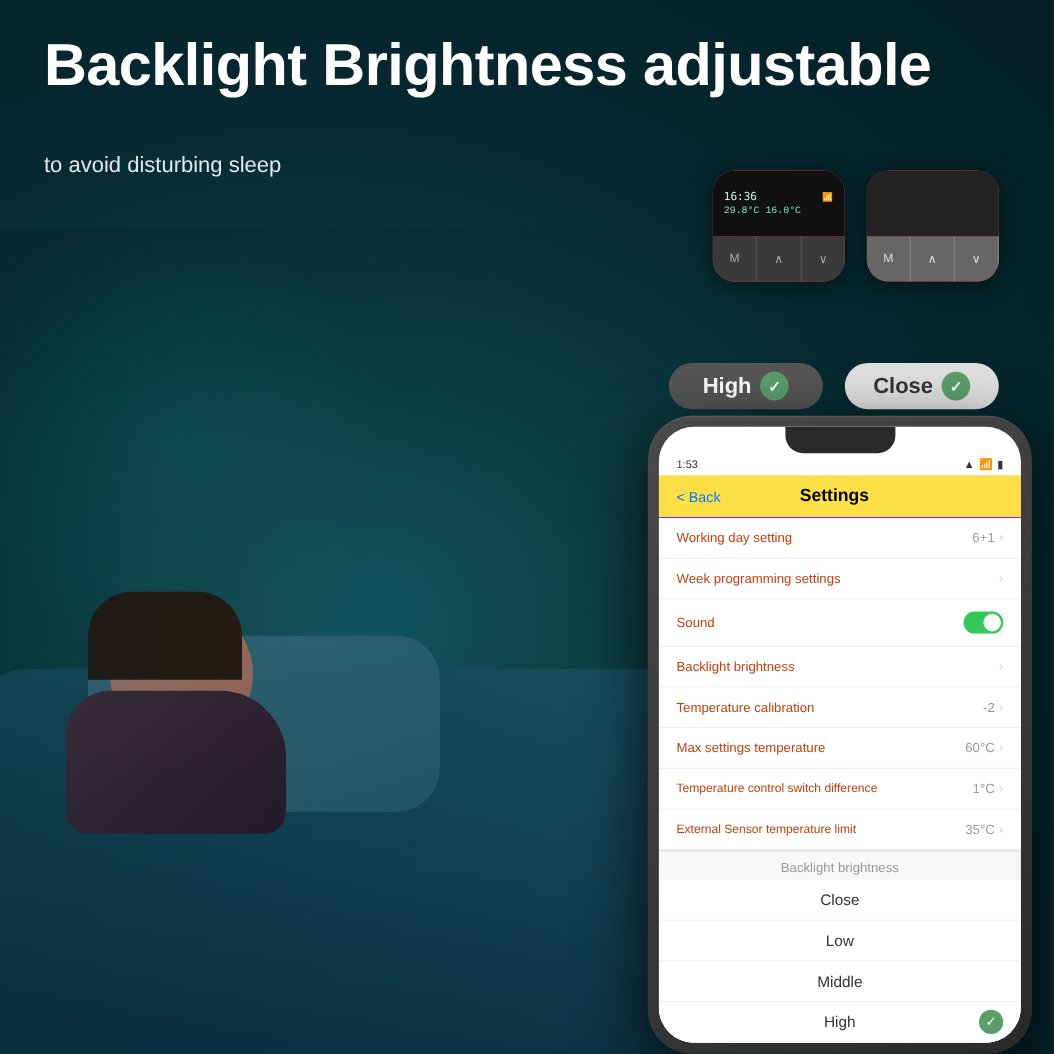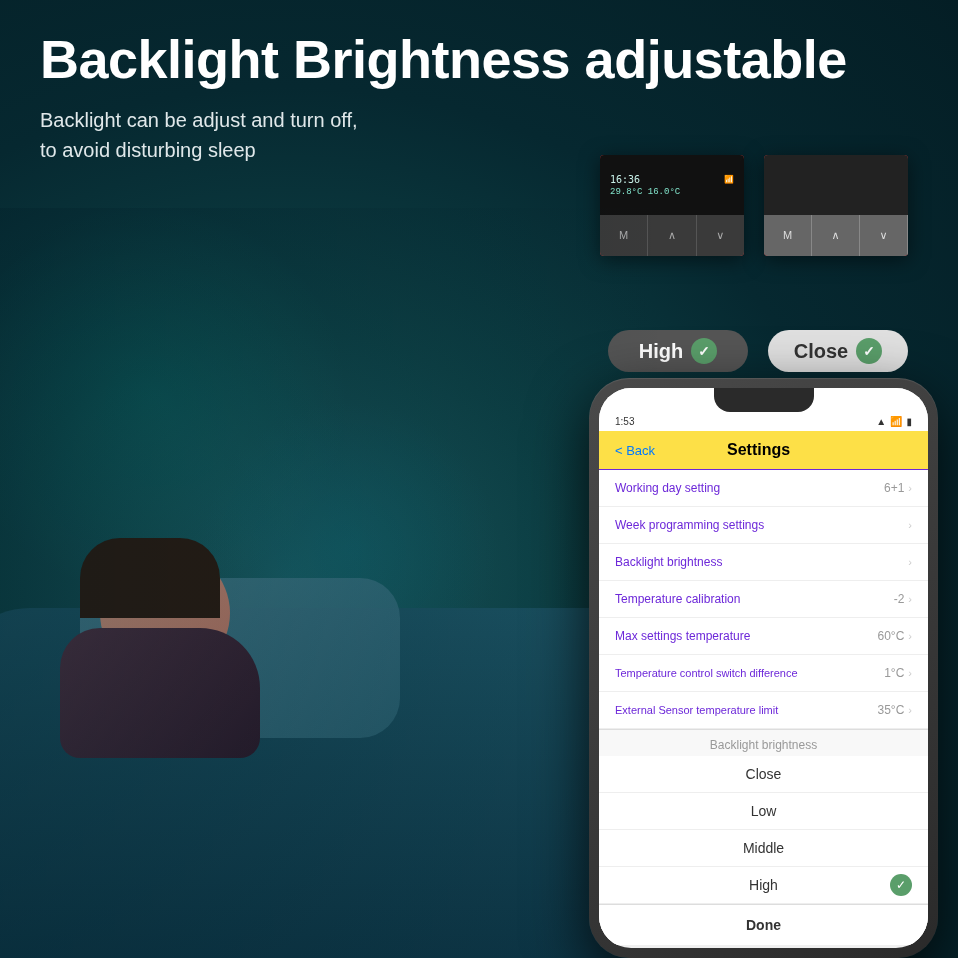--- a/index.html
+++ b/index.html
@@ -46,23 +46,23 @@
 
     .thermostat-row {
       display: flex;
       gap: 20px;
       position: absolute;
       top: 155px;
       right: 50px;
     }
 
     .thermostat-card {
-      width: 144px;
+      width: 120px;
       background: #ef4444;
-      border-radius: 4px;
+      border-radius: 20px;
       overflow: hidden;
       box-shadow: 0 4px 20px rgba(0,0,0,0.5);
     }
 
     .thermostat-display {
       background: #1a1a1a;
       padding: 8px 10px;
       min-height: 60px;
       display: flex;
       flex-direction: column;
@@ -257,21 +257,21 @@
       display: flex;
       align-items: center;
       justify-content: space-between;
       padding: 11px 16px;
       border-bottom: 1px solid #eee;
       background: #fff;
     }
 
     .settings-label {
       font-size: 12px;
-      color: #6d28d9;
+      color: #c2410c;
       text-align: right;
     }
 
     .settings-value {
       font-size: 12px;
       color: #999;
       display: flex;
       align-items: center;
       gap: 4px;
     }
@@ -393,21 +393,21 @@
 
   <div style="position:absolute;bottom:200px;left:60px;width:200px;height:130px;background:linear-gradient(135deg,#4a3040,#2a1a2a);border-radius:40px 60px 20px 20px;"></div>
 
   <div style="position:absolute;inset:0;background:linear-gradient(90deg,rgba(0,30,40,0.3) 0%,transparent 100%);"></div>
 </div>
 
 <div class="content">
   <h1 class="headline">Backlight Brightness adjustable</h1>
 
   <p class="subtitle">
-    <span>Backlight can be adjust and  turn off,</span><br>
+    <br>
     <span>to avoid disturbing sleep</span>
   </p>
 </div>
 
 <div class="thermostat-row">
 
   <div class="thermostat-card">
     <div class="thermostat-display bright">
       <div class="display-time">
         <span>16:36</span>
@@ -475,20 +475,24 @@
             <span class="chevron">›</span>
           </div>
         </div>
         <div class="settings-item">
           <span class="settings-label">Week programming settings</span>
           <div class="settings-value">
             <span class="chevron">›</span>
           </div>
         </div>
         <div class="settings-item">
+          <span class="settings-label">Sound</span>
+          <div class="toggle-on"></div>
+        </div>
+        <div class="settings-item">
           <span class="settings-label">Backlight brightness</span>
           <div class="settings-value">
             <span class="chevron">›</span>
           </div>
         </div>
         <div class="settings-item">
           <span class="settings-label">Temperature calibration</span>
           <div class="settings-value">
             <span>-2</span>
             <span class="chevron">›</span>

